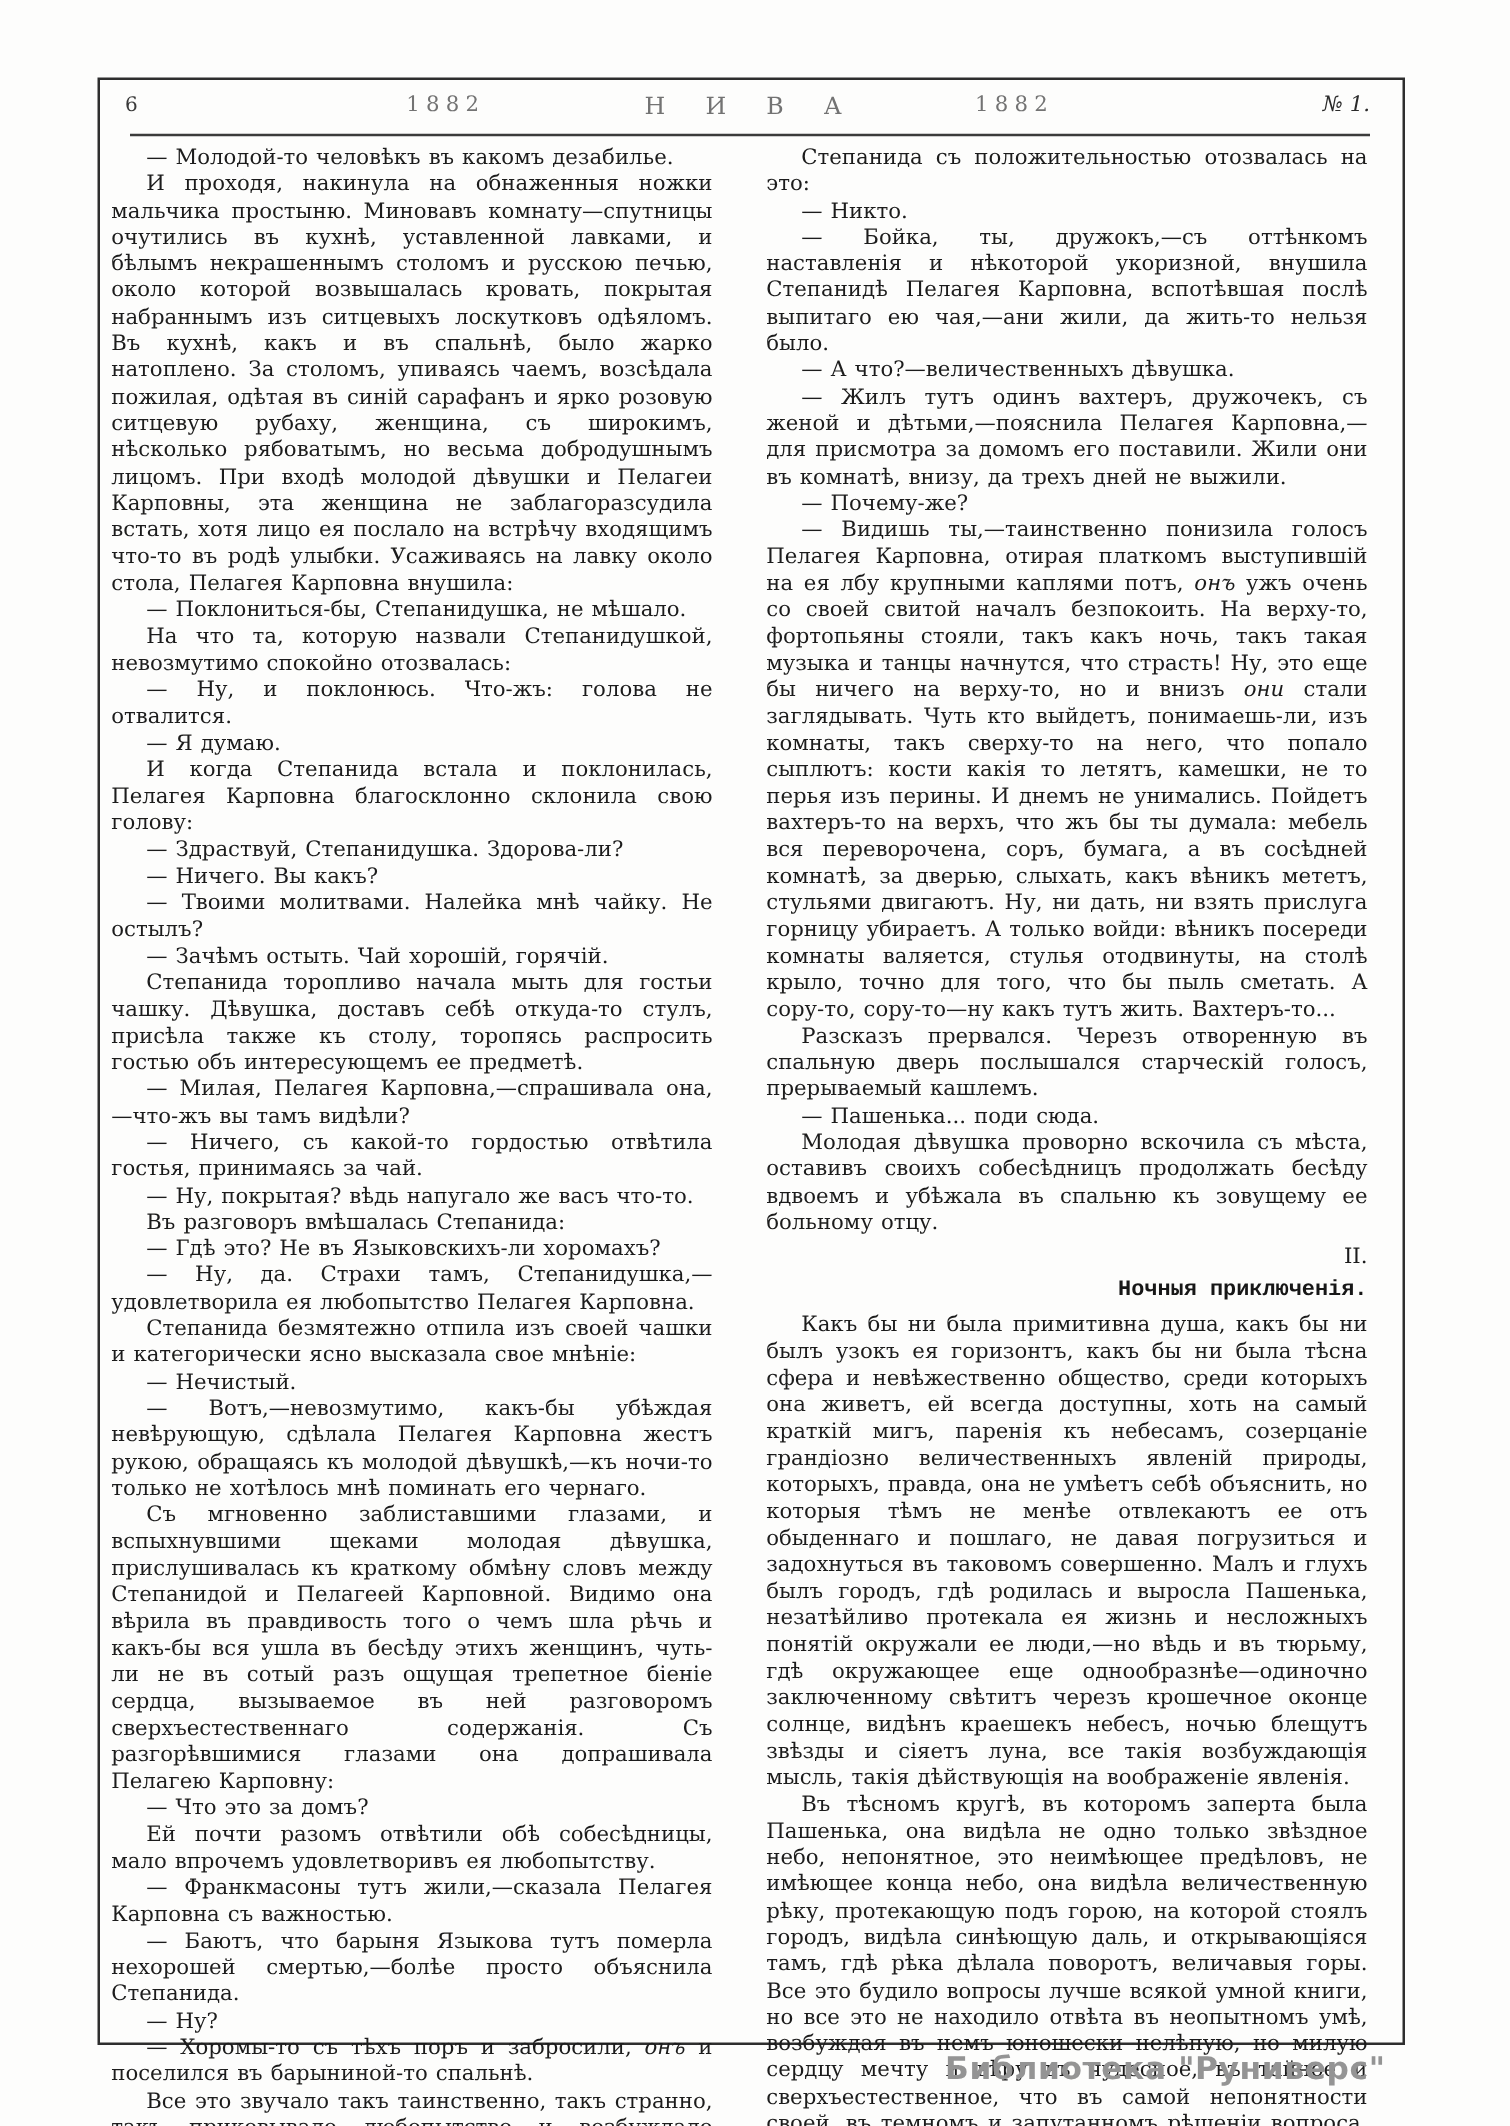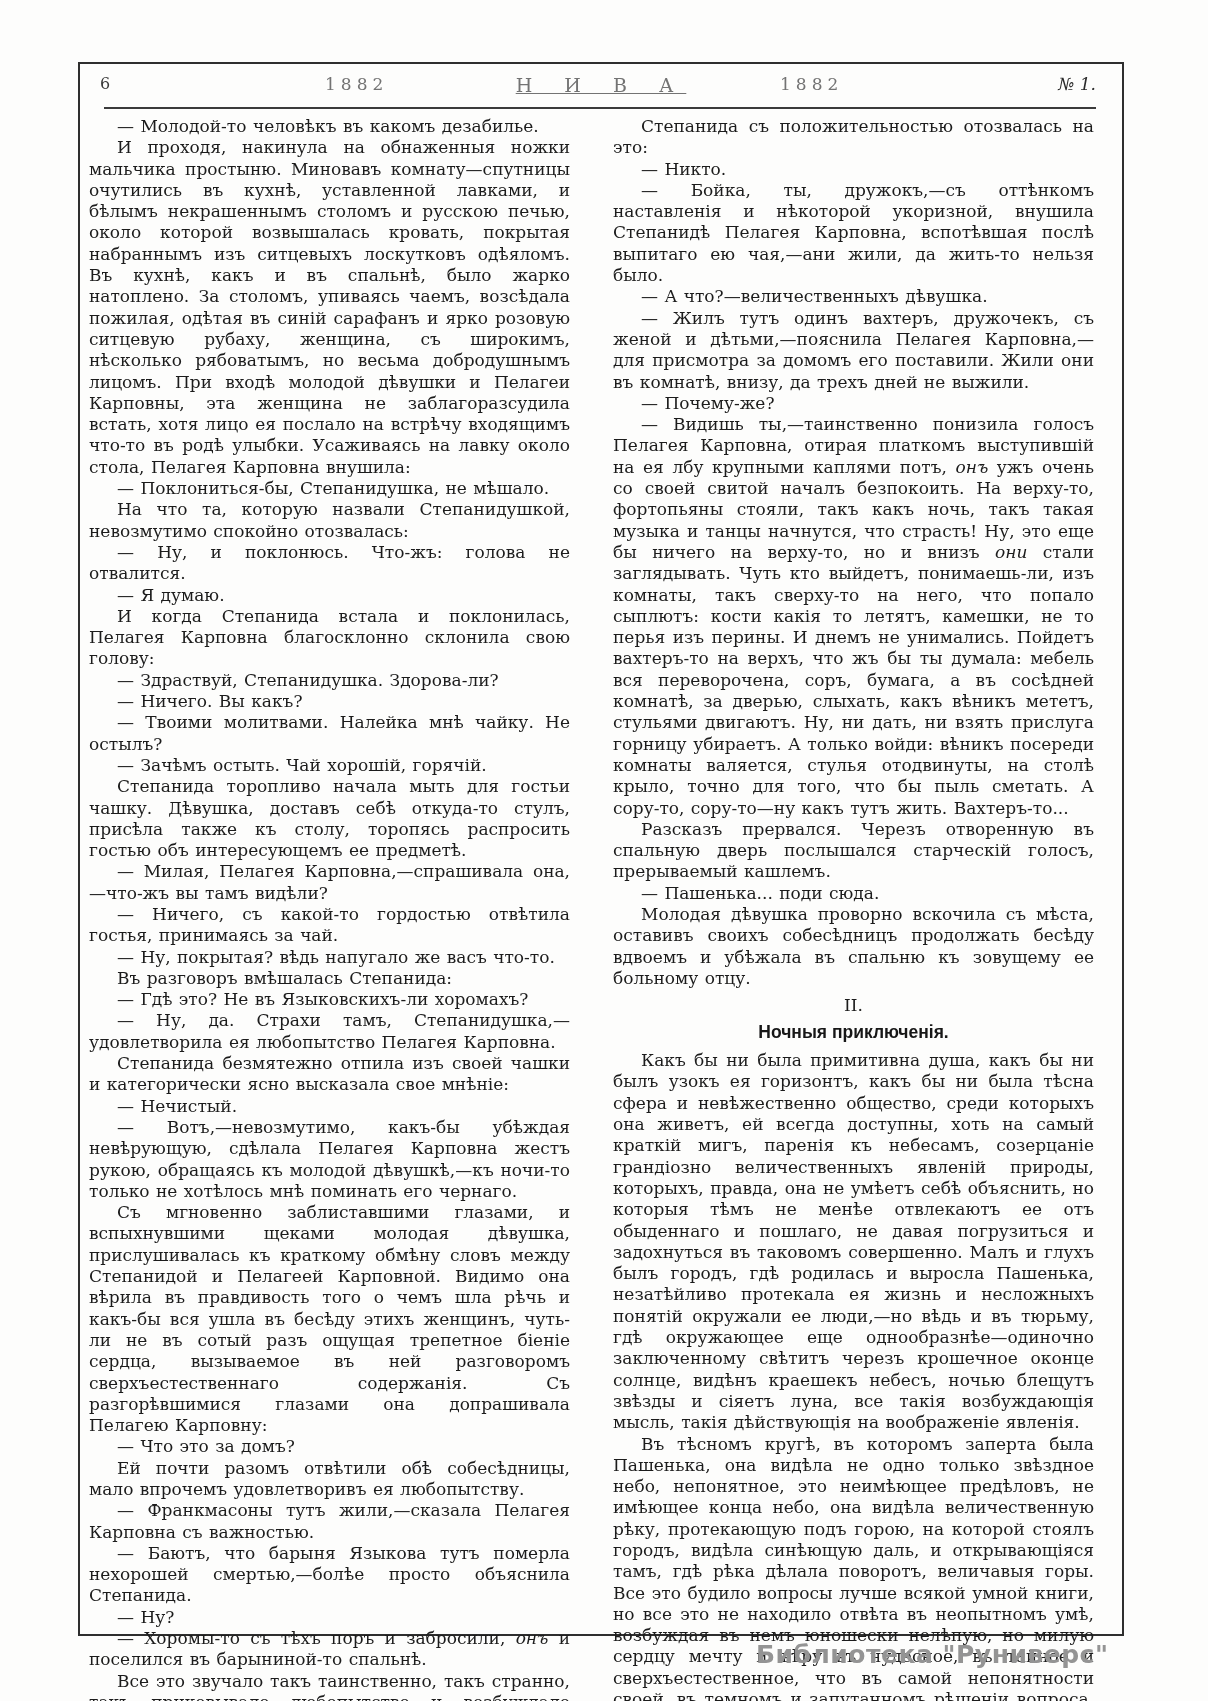--- a/index.html
+++ b/index.html
@@ -13,44 +13,44 @@
   .page-frame{
     position:absolute;left:78px;top:62px;width:1046px;height:1574px;
     border:2px solid #2e2e2e;
     background:#fdfdfc;
     box-sizing:border-box;
   }
   .page-header{position:absolute;left:0;top:0;width:100%;height:44px;}
   .hdr-item{position:absolute;top:10px;font-size:17px;color:#737373;}
   .hdr-page-num{left:20px;font-size:16px;color:#3a3a3a;}
   .hdr-year-left{left:245px;letter-spacing:5px;}
-  .hdr-title{left:50%;transform:translateX(-50%);letter-spacing:13px;font-size:19px;text-decoration:underline;}
+  .hdr-title{left:50%;transform:translateX(-50%);letter-spacing:13px;font-size:19px;}
   .hdr-year-right{left:700px;letter-spacing:5px;}
   .hdr-issue{right:26px;font-style:italic;font-size:17px;color:#2a2a2a;}
   .hdr-rule{
     position:absolute;left:24px;right:26px;top:43px;height:2px;
     background:#3b3b3b;border:none;margin:0;
   }
   .columns{position:absolute;left:0;top:52px;width:100%;}
   .col{position:absolute;top:0;width:481px;}
   .col-left{left:9px;}
   .col-right{left:533px;}
   .col p{margin:0;}
   .para{
     font-size:17px;line-height:21.3px;
     text-align:justify;text-indent:28px;
     word-spacing:1px;
   }
   .cnum{
-    font-size:17px;line-height:21px;text-align:center;text-indent:0;
+    font-size:17px;line-height:21px;text-align:right;text-indent:0;
     margin-top:6px !important;
   }
   .shead{
-    font-family:Liberation Sans, sans-serif;font-weight:bold;
-    font-size:17.5px;line-height:22px;text-align:center;text-indent:0;
+    font-family:Liberation Mono, monospace;font-weight:bold;
+    font-size:17.5px;line-height:22px;text-align:right;text-indent:0;
     margin:5px 0 7px 0 !important;color:#171717;
   }
   .watermark{
     position:absolute;left:756px;top:1640px;
     font-family:"DejaVu Sans", sans-serif;font-weight:bold;
     font-size:25px;color:#949494;letter-spacing:0.5px;
   }
 </style>
 </head>
 <body>

